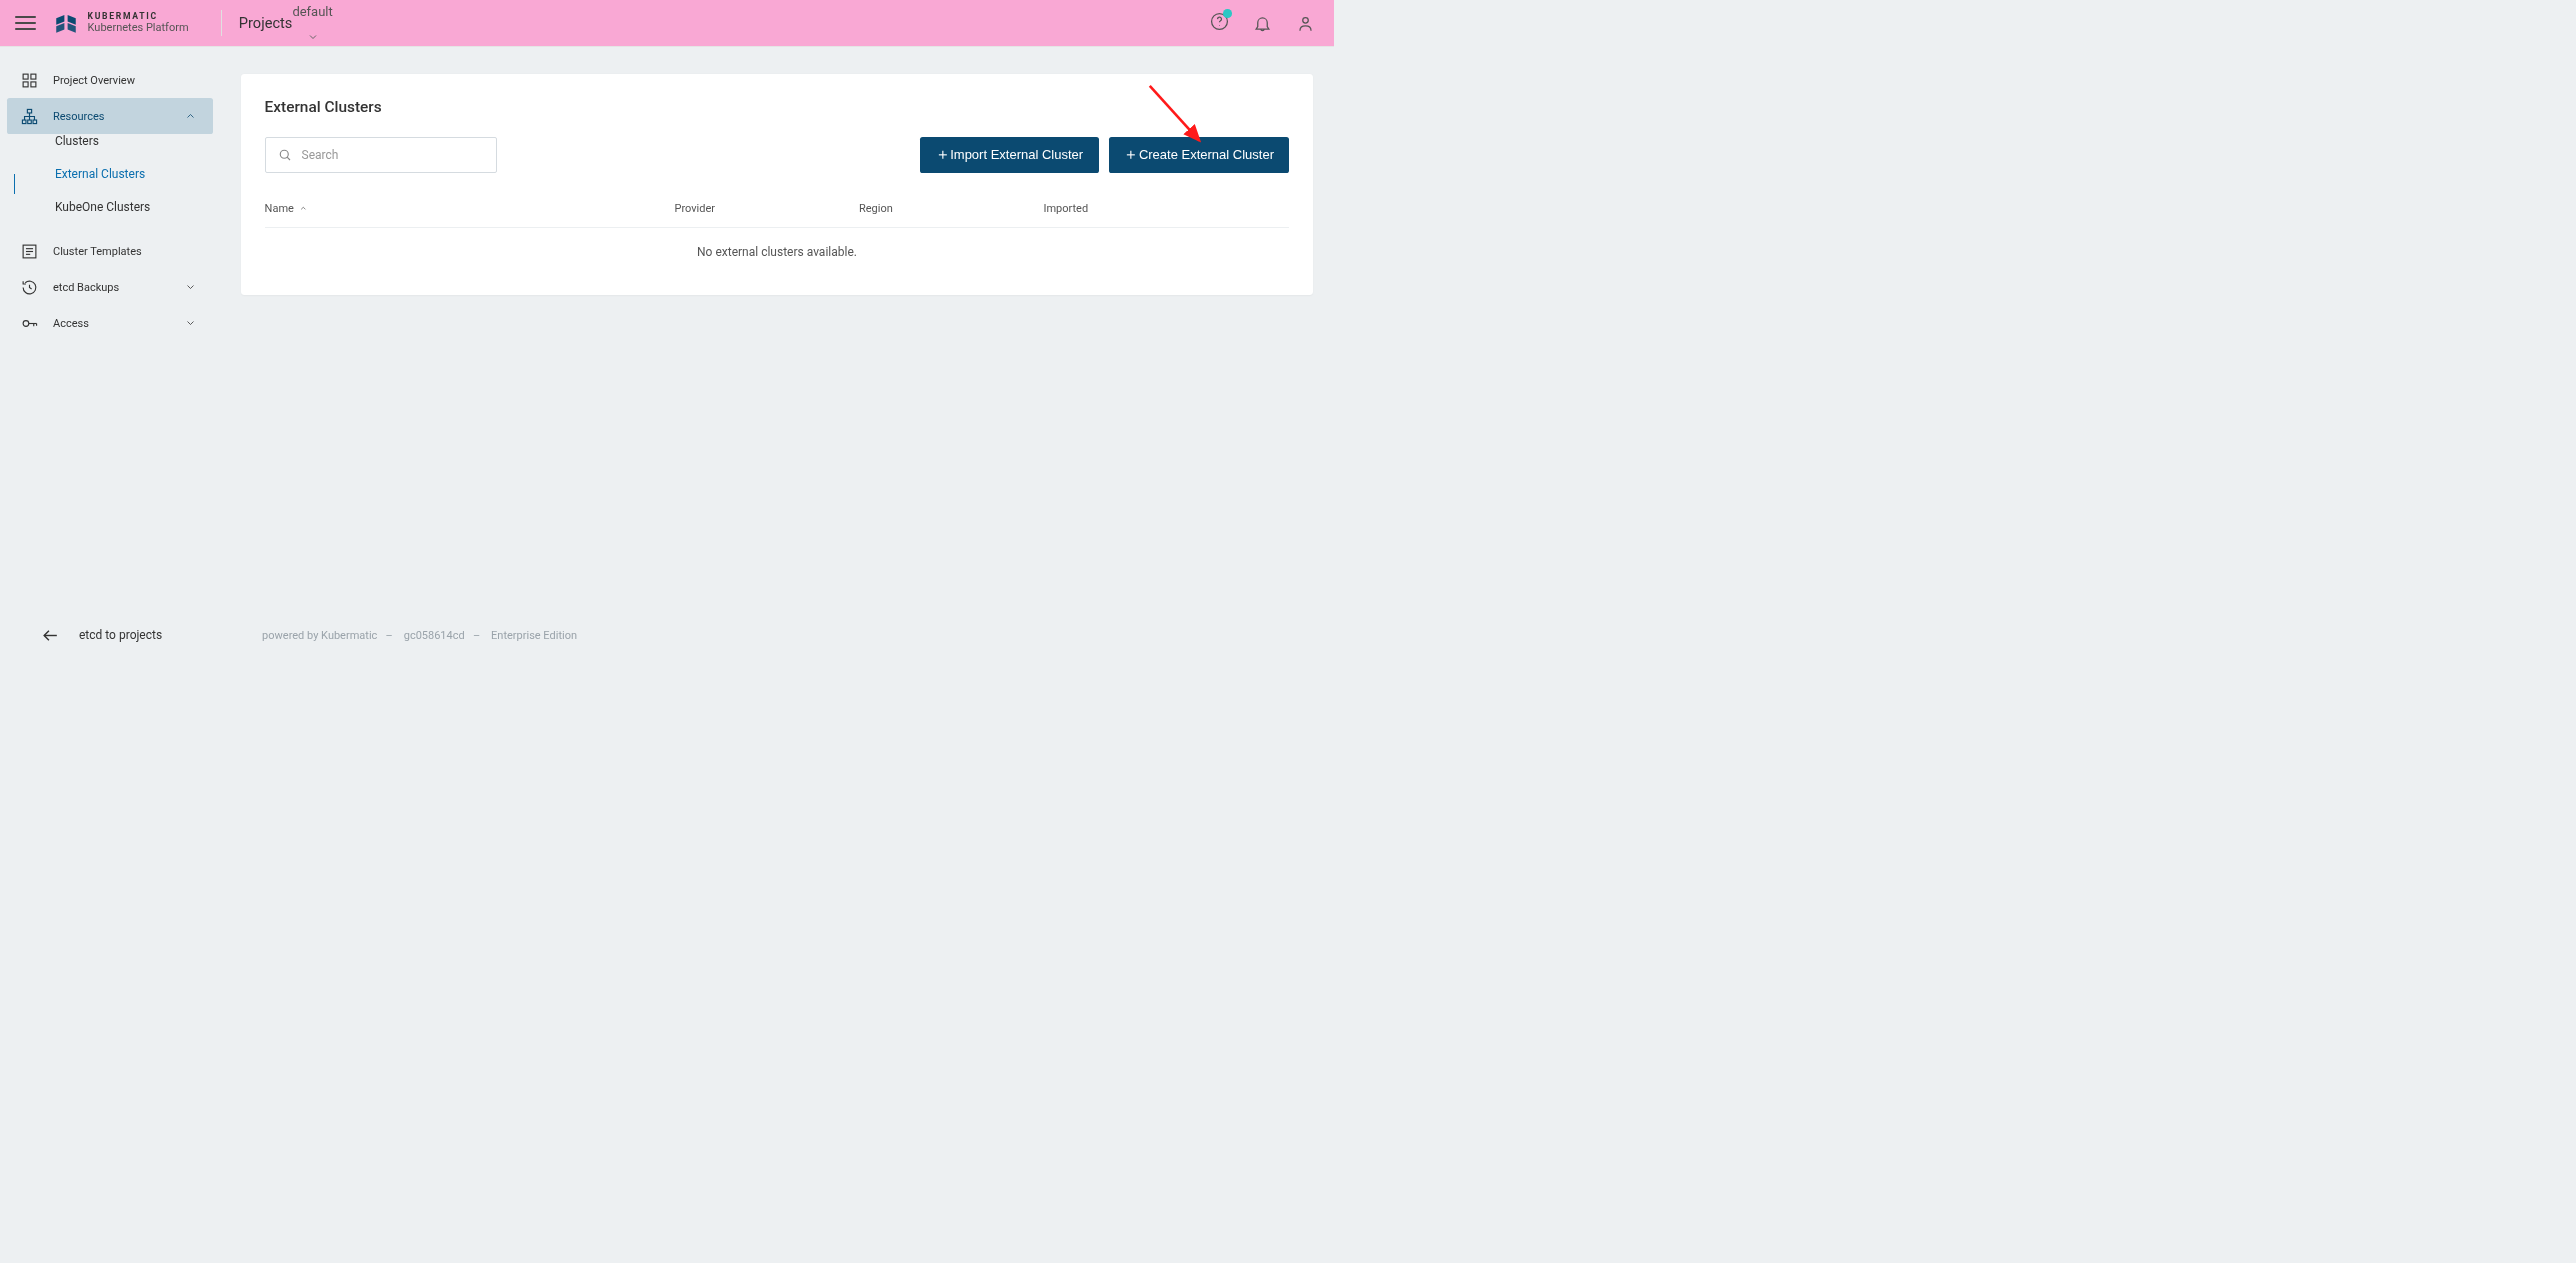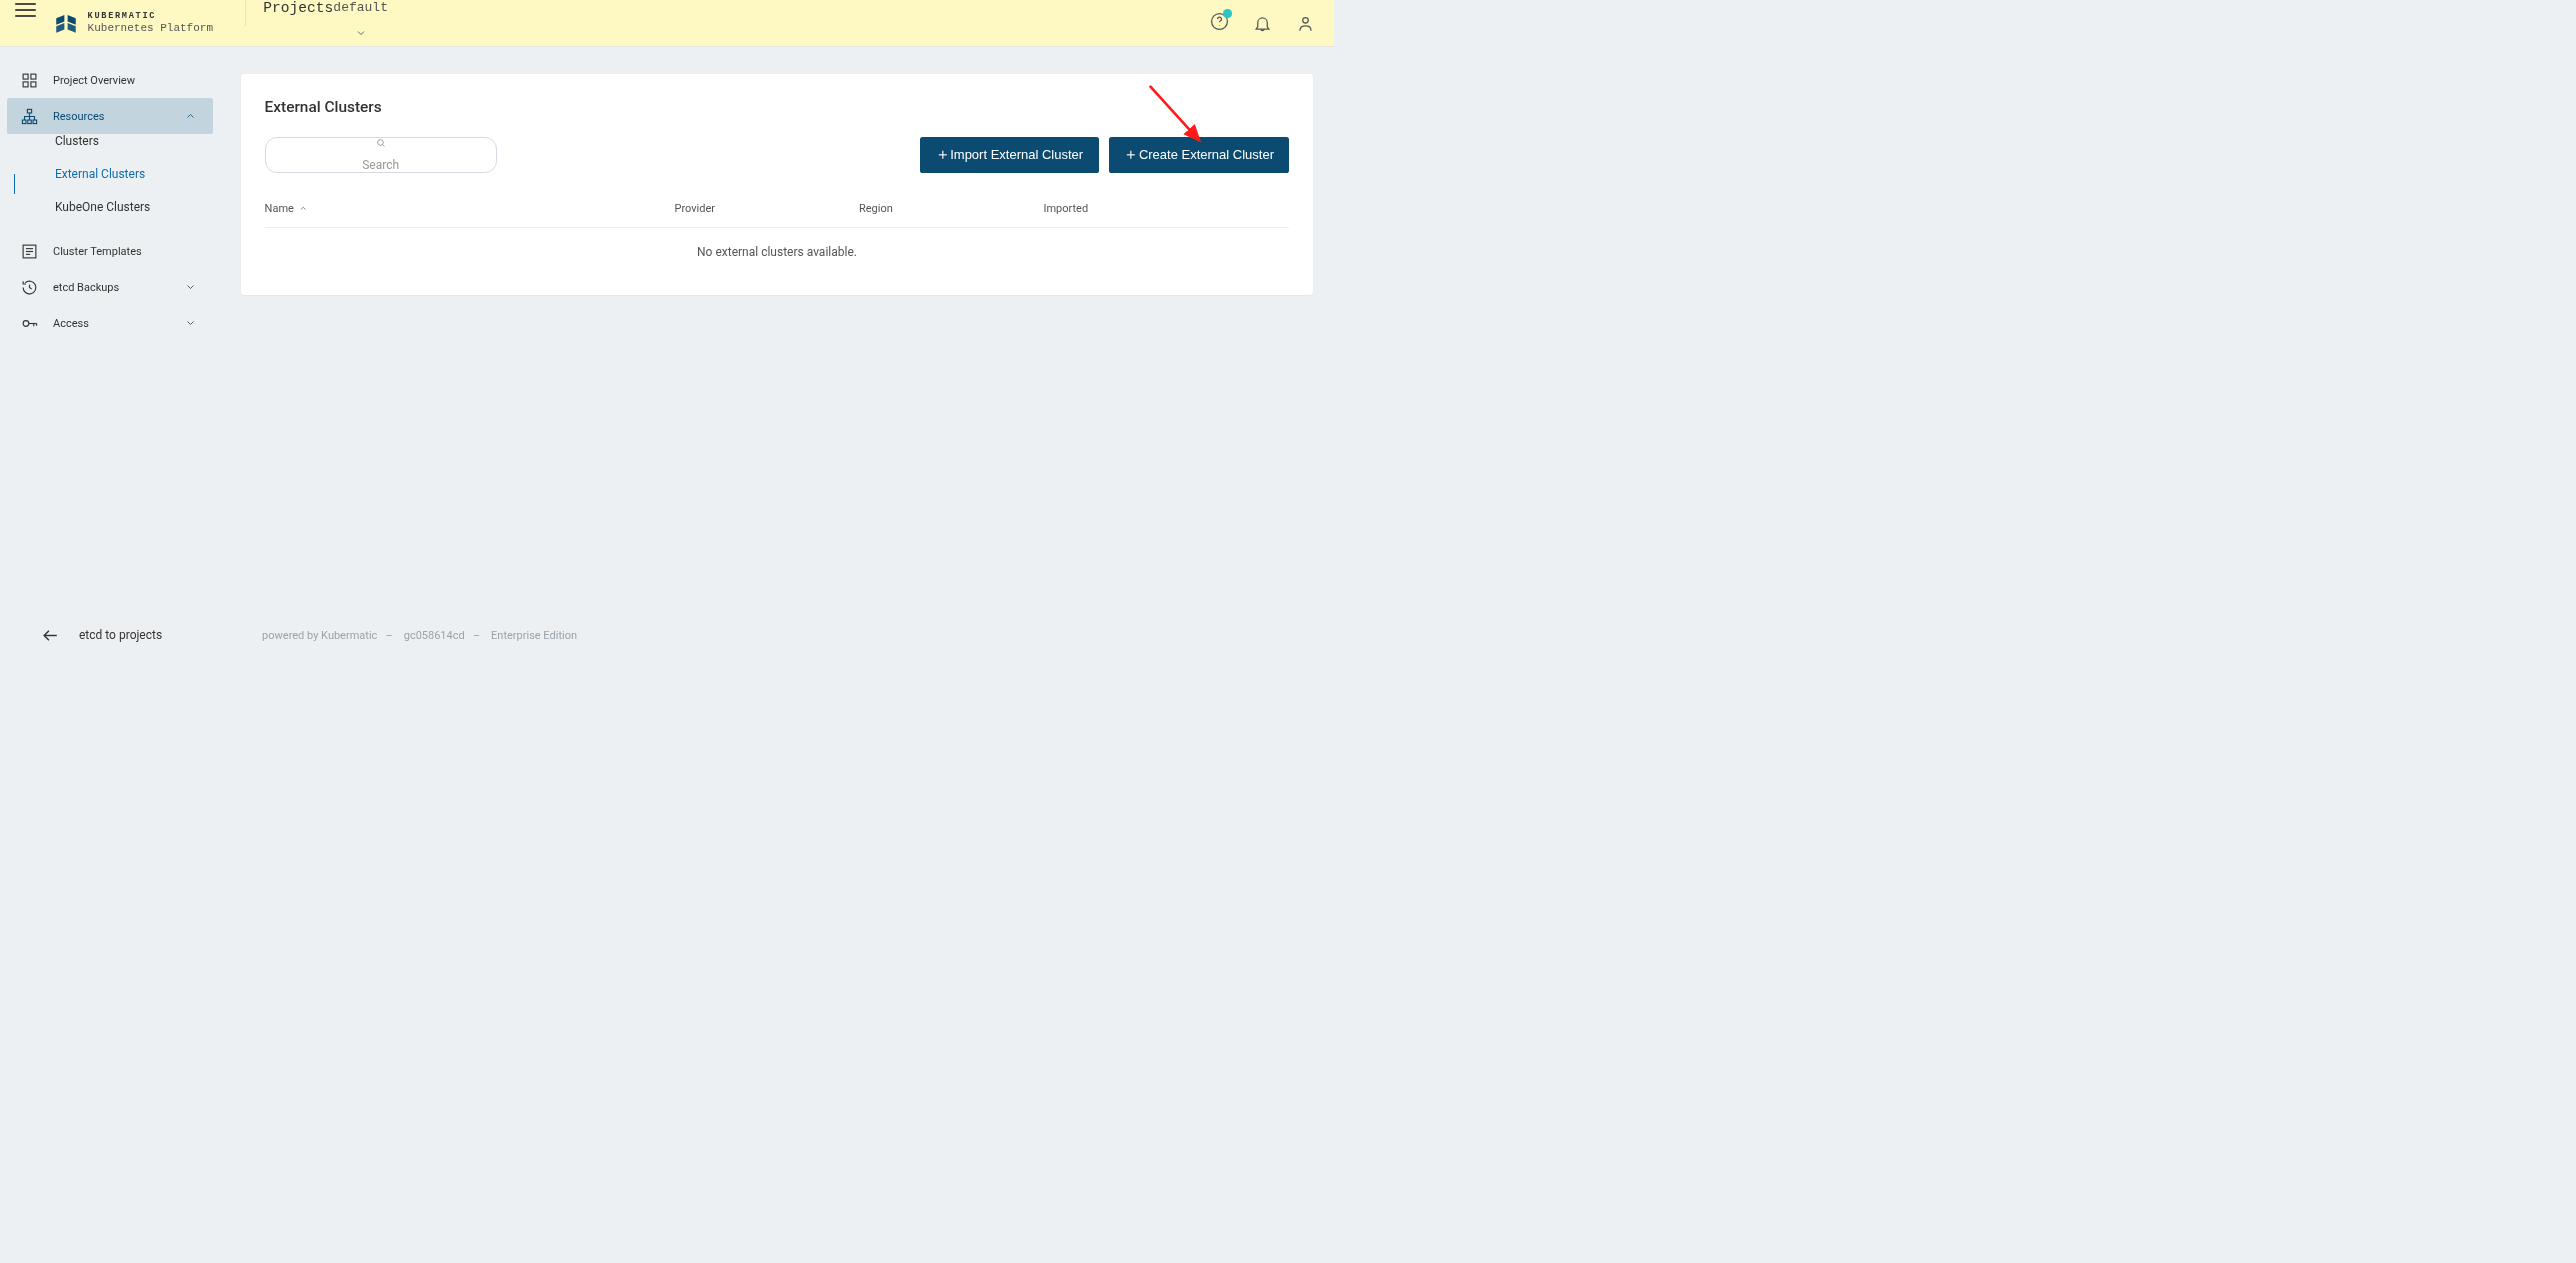--- a/index.html
+++ b/index.html
@@ -10,27 +10,27 @@
     font-size: 12px;
     width: 1334px;
     height: 658px;
     position: relative;
     overflow: hidden;
   }
 
   
   .header {
     height: 47px;
-    background: #fef9c3;
+    background: #f9a8d4;
     display: flex;
+    align-items: center;
     padding: 0 8.6px 0 15.4px;
     border-bottom: 0.9px solid #e5e5e5;
     position: relative;
     z-index: 5;
-    font-family: Liberation Mono, monospace;
   }
   .hamburger {
     width: 20.6px; height: 20.6px;
     display: flex; flex-direction: column; justify-content: center; gap: 4.3px;
     cursor: pointer;
     margin-right: 17px;
   }
   .hamburger span { height: 1.7px; background: #4a4a4a; border-radius: 0.9px; }
 
   .logo-wrap { display: flex; align-items: center; gap: 8.6px; margin-right: 15.4px; }
@@ -126,25 +126,24 @@
     margin-bottom: 20.6px;
   }
 
   .toolbar-row {
     display: flex; align-items: center; gap: 10.3px;
     margin-bottom: 24px;
   }
   .search-box {
     width: 232px; height: 36px;
     border: 0.9px solid #d5dbe0;
-    border-radius: 12px;
+    border-radius: 2px;
     display: flex; align-items: center;
     padding: 0 12px; gap: 10.3px;
     color: #999;
-    flex-direction: column;
   }
   .search-box svg { width: 13.7px; height: 13.7px; stroke: #888; fill: none; stroke-width: 2; }
   .search-box span { font-size: 12px; color: #999; }
 
   .toolbar-spacer { flex: 1; }
 
   .btn-primary {
     height: 36px;
     background: #0b4a71;
     color: #fff;

